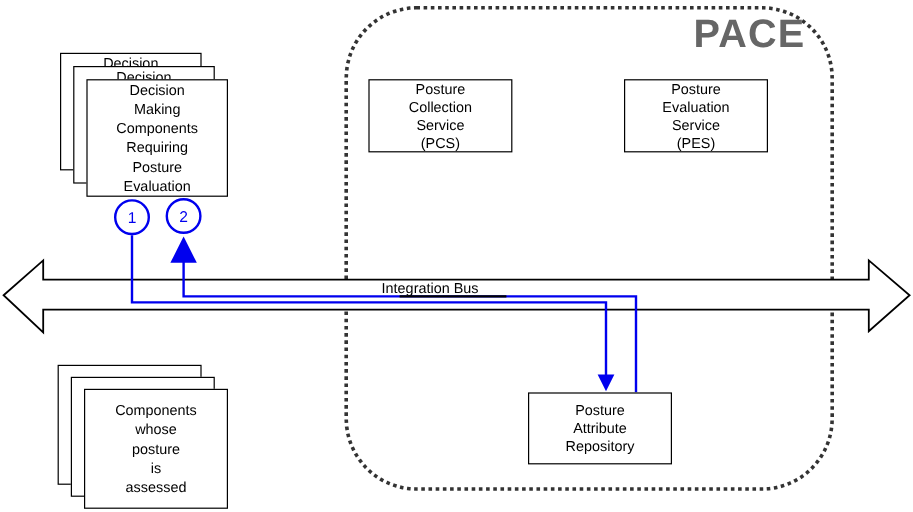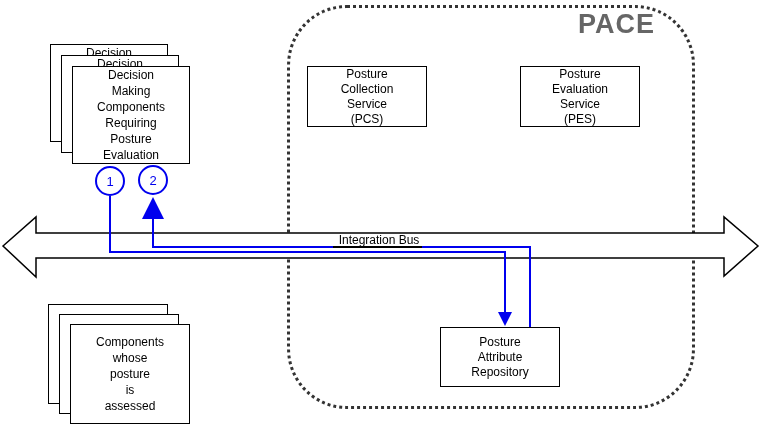--- a/index.html
+++ b/index.html
@@ -15,32 +15,32 @@
     white-space:pre-line; overflow:hidden; z-index:2;
   }
   .stackbox { line-height:16px; }
   .pace-container {
     position:absolute; left:287px; top:5px; width:408px; height:404px;
     border:3px dotted var(--pace-border-gray,#333);
     border-radius:60px; z-index:0;
   }
   .pace-label {
     position:absolute; left:578px; top:9px; z-index:2;
-    font-size:27px; font-weight:bold; letter-spacing:1px;
+    font-size:33px; font-weight:bold; letter-spacing:1px;
     color:var(--pace-label-gray,#666);
   }
   .circle {
     position:absolute; width:30px; height:30px; border-radius:50%;
     background:#fff; border:2px solid var(--flow-blue,#0000EE);
     color:var(--flow-blue,#0000EE); font-size:13px;
     display:flex; align-items:center; justify-content:center; z-index:3;
   }
   .bus-label {
     position:absolute; left:318px; top:234px; width:122px; height:13px;
-    font-size:12px; line-height:13px; text-align:center; z-index:2;
+    font-size:12px; line-height:13px; text-align:left; z-index:2;
   }
   svg.overlay { position:absolute; left:0; top:0; z-index:1; }
   .bus-shape { fill:#fff; stroke:#000; stroke-width:1.5; }
   .flow-line { fill:none; stroke:var(--flow-blue,#0000EE); stroke-width:2; }
   .flow-head { fill:var(--flow-blue,#0000EE); stroke:none; }
   .label-underline { stroke:#000; stroke-width:2; }
 </style>
 </head>
 <body>
 

